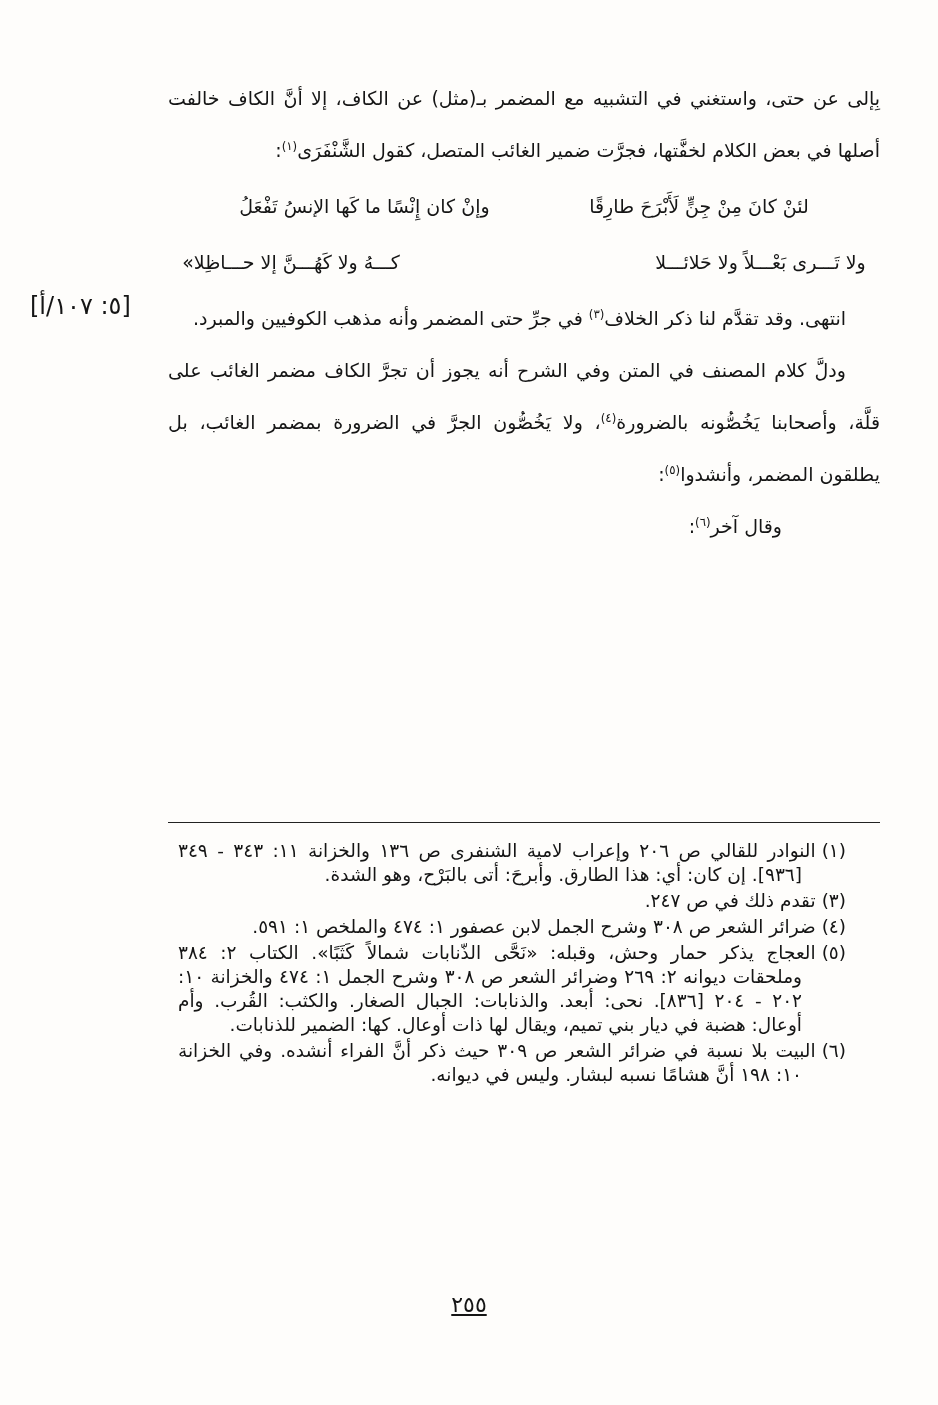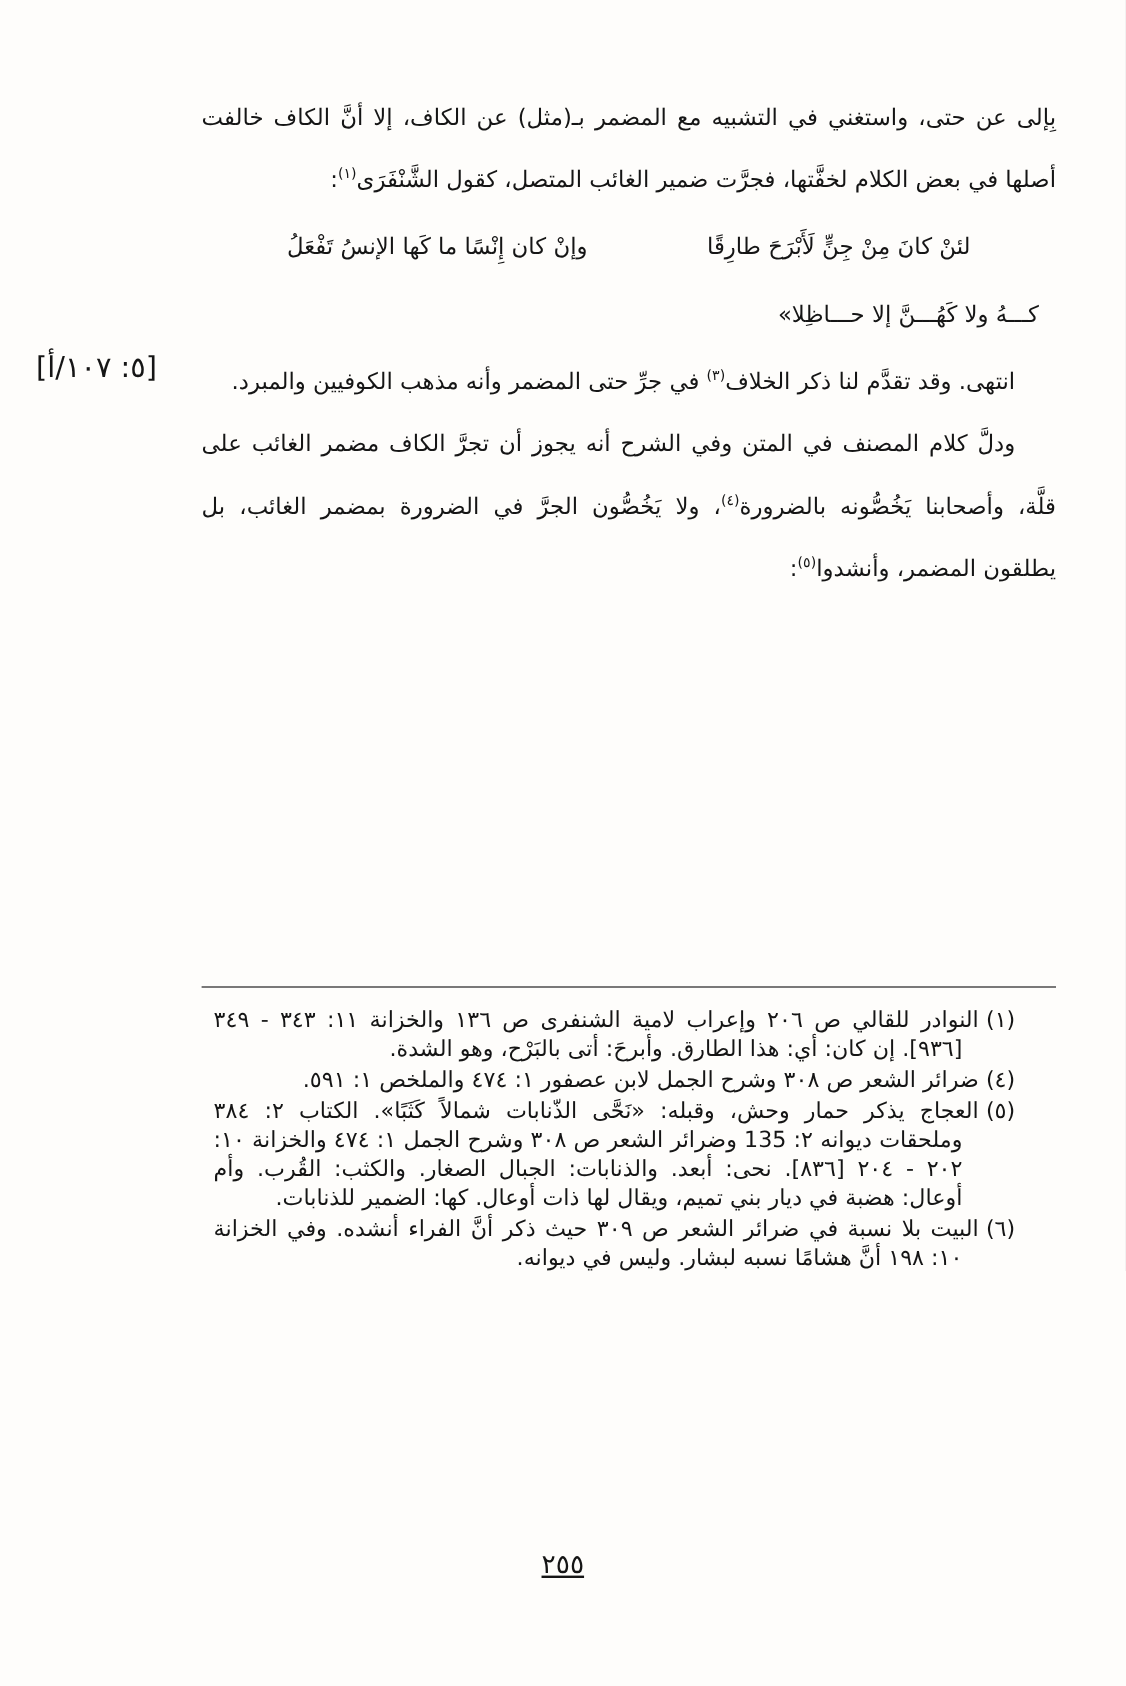--- a/index.html
+++ b/index.html
@@ -99,46 +99,51 @@
 
     <p class="para"><span>بِإلى عن حتى، واستغني في التشبيه مع المضمر بـ(مثل) عن الكاف، إلا أنَّ الكاف خالفت أصلها في بعض الكلام لخفَّتها، فجرَّت ضمير الغائب المتصل، كقول الشَّنْفَرَى</span><span class="fn-mark">(١)</span><span>:</span></p>
 
     <div class="verse">
       <span class="hemistich">لئنْ كانَ مِنْ جِنٍّ لَأَبْرَحَ طارِقًا</span>
       <span class="hemistich">وإنْ كان إِنْسًا ما كَها الإنسُ تَفْعَلُ</span>
     </div>
 
 
     <div class="verse wide">
+      <span class="hemistich">ولا تَـــرى بَعْـــلاً ولا حَلائـــلا</span>
       <span class="hemistich">كـــهُ ولا كَهُـــنَّ إلا حـــاظِلا»</span>
     </div>
 
     <p class="para indent"><span>انتهى. وقد تقدَّم لنا ذكر الخلاف</span><span class="fn-mark">(٣)</span><span> في جرِّ حتى المضمر وأنه مذهب الكوفيين والمبرد.</span></p>
 
     <p class="para indent"><span>ودلَّ كلام المصنف في المتن وفي الشرح أنه يجوز أن تجرَّ الكاف مضمر الغائب على قلَّة، وأصحابنا يَخُصُّونه بالضرورة</span><span class="fn-mark">(٤)</span><span>، ولا يَخُصُّون الجرَّ في الضرورة بمضمر الغائب، بل يطلقون المضمر، وأنشدوا</span><span class="fn-mark">(٥)</span><span>:</span></p>
 
 
+    <p class="para indent-deep"><span>وقال آخر</span><span class="fn-mark">(٦)</span><span>:</span></p>
 
   </div>
 
   <div class="footnotes">
     <div class="footnotes-inner">
 
       <p class="footnote">
         <span class="fn-num">(١)</span><span>النوادر للقالي ص ٢٠٦ وإعراب لامية الشنفرى ص ١٣٦ والخزانة ١١: ٣٤٣ - ٣٤٩ [٩٣٦]. إن كان: أي: هذا الطارق. وأبرحَ: أتى بالبَرْح، وهو الشدة.</span>
       </p>
 
 
+      <p class="footnote">
+        <span class="fn-num">(٣)</span><span>تقدم ذلك في ص ٢٤٧.</span>
+      </p>
 
       <p class="footnote">
         <span class="fn-num">(٤)</span><span>ضرائر الشعر ص ٣٠٨ وشرح الجمل لابن عصفور ١: ٤٧٤ والملخص ١: ٥٩١.</span>
       </p>
 
       <p class="footnote">
-        <span class="fn-num">(٥)</span><span>العجاج يذكر حمار وحش، وقبله: «نَحَّى الذّنابات شمالاً كَثَبًا». الكتاب ٢: ٣٨٤ وملحقات ديوانه ٢: 135 وضرائر الشعر ص ٣٠٨ وشرح الجمل ١: ٤٧٤ والخزانة ١٠: ٢٠٢ - ٢٠٤ [٨٣٦]. نحى: أبعد. والذنابات: الجبال الصغار. والكثب: القُرب. وأم أوعال: هضبة في ديار بني تميم، ويقال لها ذات أوعال. كها: الضمير للذنابات.</span>
+        <span class="fn-num">(٥)</span><span>العجاج يذكر حمار وحش، وقبله: «نَحَّى الذّنابات شمالاً كَثَبًا». الكتاب ٢: ٣٨٤ وملحقات ديوانه ٢: ٢٦٩ وضرائر الشعر ص ٣٠٨ وشرح الجمل ١: ٤٧٤ والخزانة ١٠: ٢٠٢ - ٢٠٤ [٨٣٦]. نحى: أبعد. والذنابات: الجبال الصغار. والكثب: القُرب. وأم أوعال: هضبة في ديار بني تميم، ويقال لها ذات أوعال. كها: الضمير للذنابات.</span>
       </p>
 
       <p class="footnote">
         <span class="fn-num">(٦)</span><span>البيت بلا نسبة في ضرائر الشعر ص ٣٠٩ حيث ذكر أنَّ الفراء أنشده. وفي الخزانة ١٠: ١٩٨ أنَّ هشامًا نسبه لبشار. وليس في ديوانه.</span>
       </p>
 
     </div>
   </div>
 
   <div class="page-number">٢٥٥</div>

